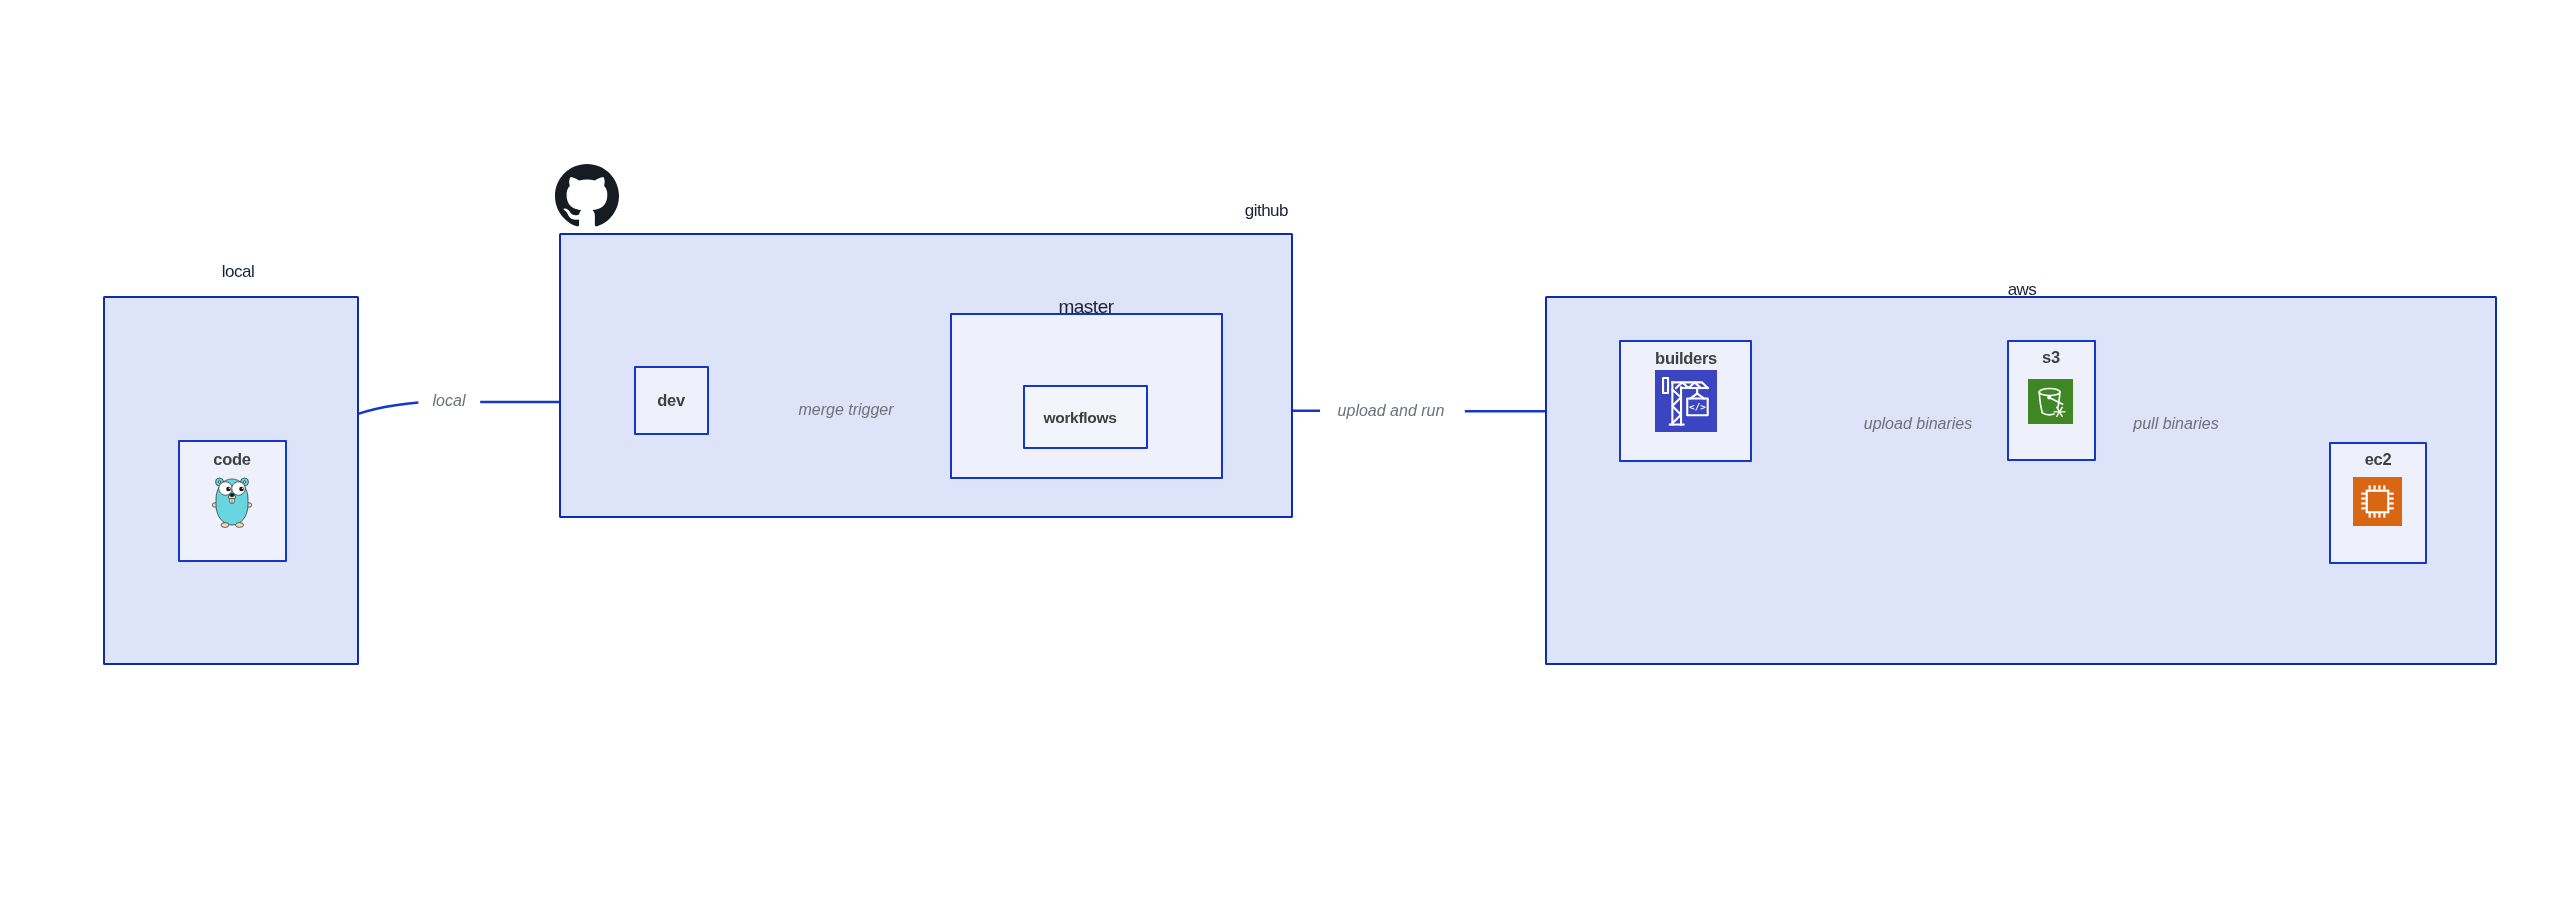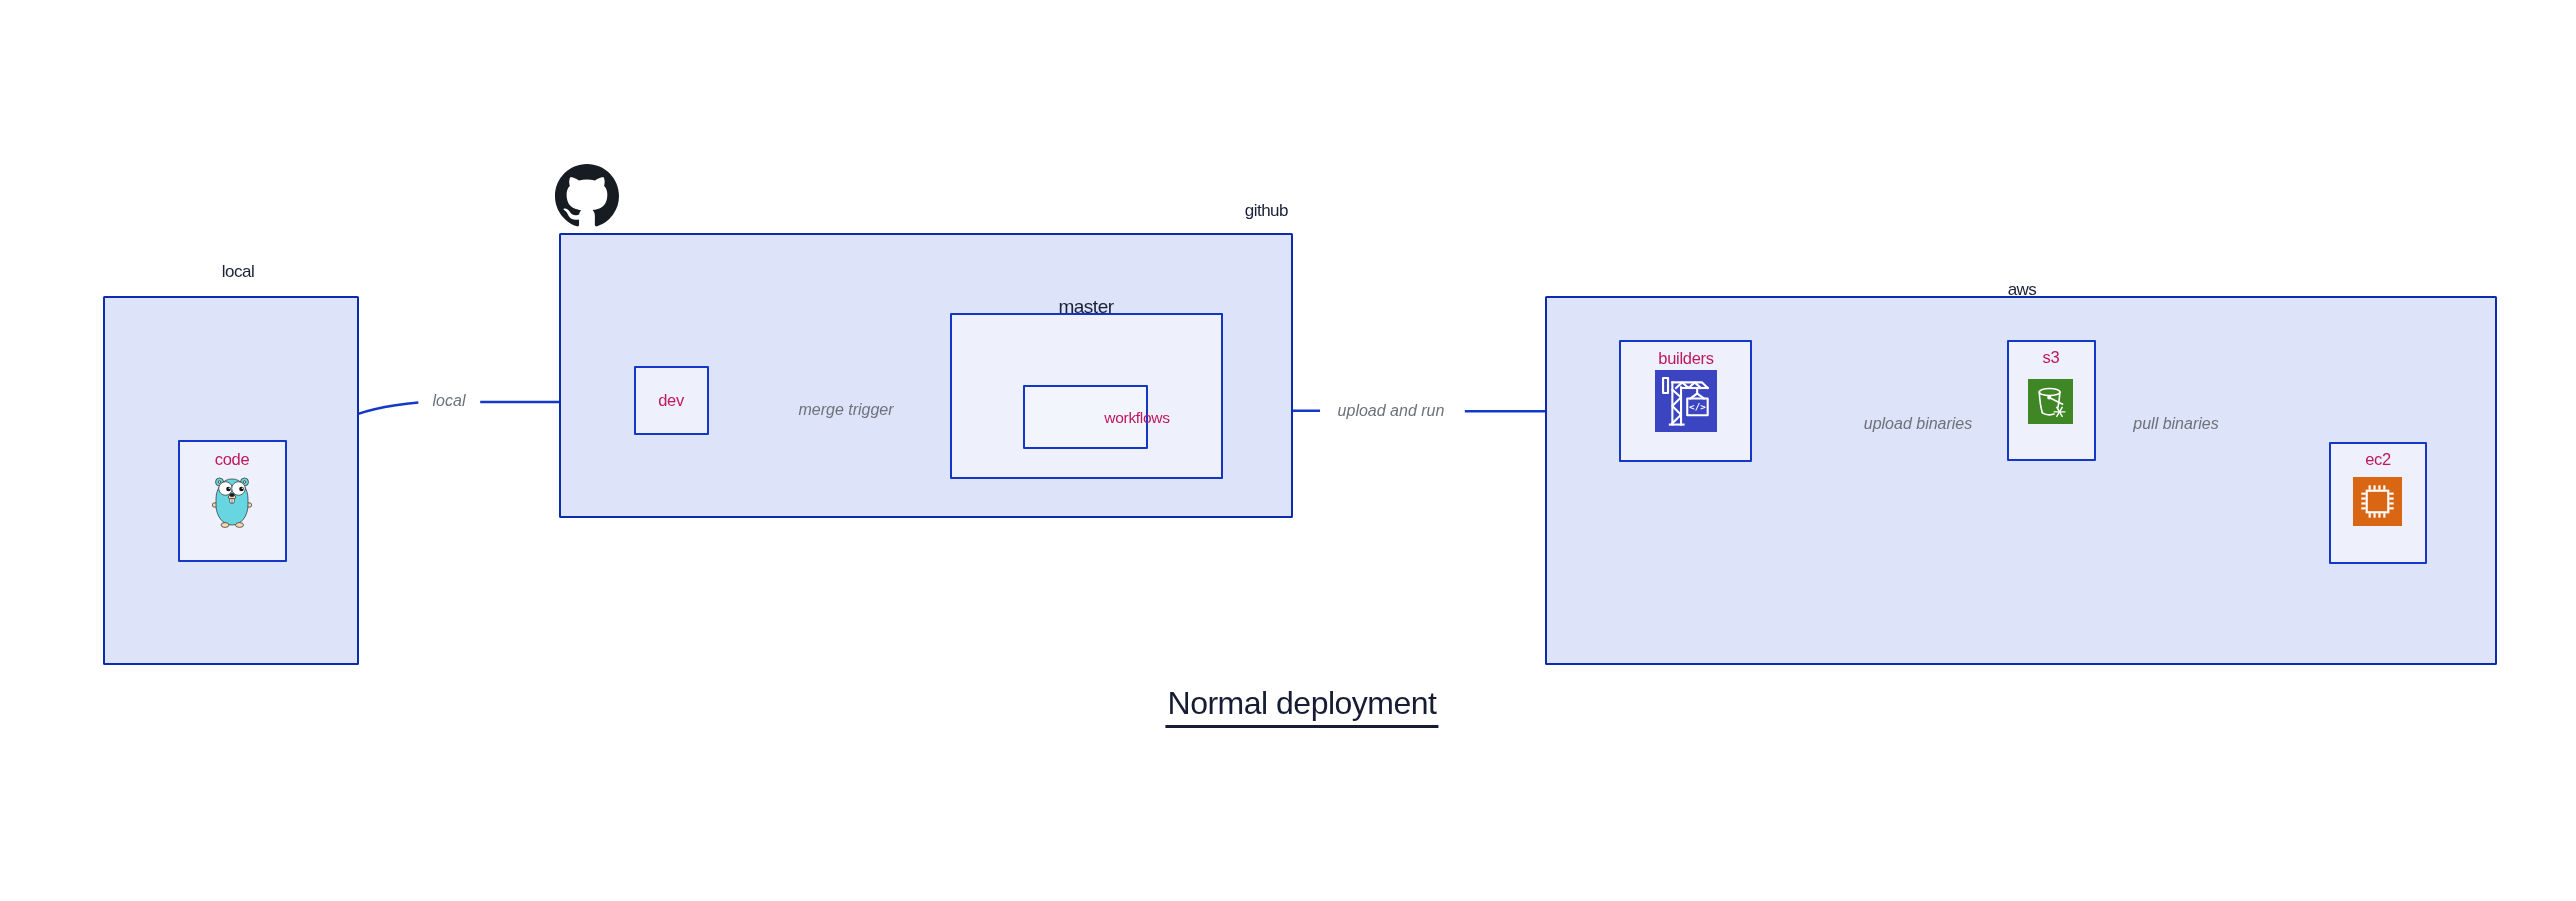--- a/index.html
+++ b/index.html
@@ -36,23 +36,23 @@
     position:absolute;
     font-size:17px;
     color:#1a2036;
     letter-spacing:-0.5px;
     white-space:nowrap;
     transform:translate(-50%,-50%);
   }
   .group-label.right-anchored{transform:translate(-100%,-50%);}
   .node-label{
     position:absolute;
-    font-weight:normal;
+    font-weight:bold;
     font-size:16.5px;
-    color:#be185d;
+    color:#404040;
     letter-spacing:-0.3px;
     white-space:nowrap;
     transform:translate(-50%,-50%);
   }
   .edge-label{
     position:absolute;
     font-style:italic;
     font-size:16px;
     color:#6d727b;
     white-space:nowrap;
@@ -140,21 +140,21 @@
   <div class="group-label right-anchored" style="left:1288px;top:211px;">github</div>
   <div class="group" style="left:559px;top:233px;width:734px;height:285px;"></div>
 
   <div class="node" style="left:634px;top:366px;width:75px;height:69px;"></div>
   <div class="node-label" style="left:671px;top:400px;">dev</div>
 
   <div class="group-label" style="left:1086px;top:307px;font-size:19px;">master</div>
   <div class="subgroup" style="left:950px;top:313px;width:273px;height:166px;"></div>
 
   <div class="node lighter" style="left:1023px;top:385px;width:125px;height:64px;"></div>
-  <div class="node-label" style="left:1137px;top:418px;font-size:15.5px;">workflows</div>
+  <div class="node-label" style="left:1080px;top:418px;font-size:15.5px;">workflows</div>
 
   <div class="group-label" style="left:2022px;top:290px;">aws</div>
   <div class="group" style="left:1545px;top:296px;width:952px;height:369px;"></div>
 
   <div class="node" style="left:1619px;top:340px;width:133px;height:122px;"></div>
   <div class="node-label" style="left:1686px;top:358px;">builders</div>
   <svg class="icon" style="left:1655px;top:370px;" width="62" height="62" viewBox="0 0 100 100">
     <rect x="0" y="0" width="100" height="100" fill="#3b45c2"></rect>
     <g stroke="#ffffff" stroke-width="3.4" fill="none" stroke-linejoin="round" stroke-linecap="square">
       <rect x="13" y="13" width="8" height="24"></rect>
@@ -218,16 +218,15 @@
       </g>
     </g>
   </svg>
 
   <div class="edge-label" style="left:449px;top:401px;">local</div>
   <div class="edge-label" style="left:846px;top:410px;">merge trigger</div>
   <div class="edge-label" style="left:1391px;top:411px;">upload and run</div>
   <div class="edge-label" style="left:1882px;top:424px;margin-left:36px;">upload binaries</div>
   <div class="edge-label" style="left:2176px;top:424px;">pull binaries</div>
 
-  <div id="diagram-title">Normal deployment</div>
 
 </div>
 
 
 </body></html>

